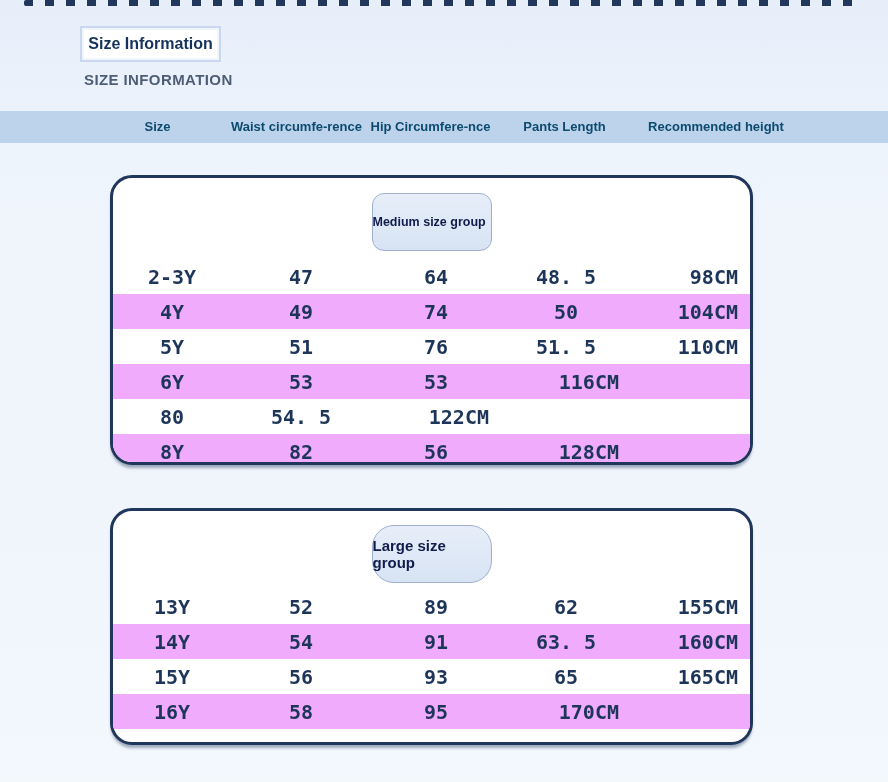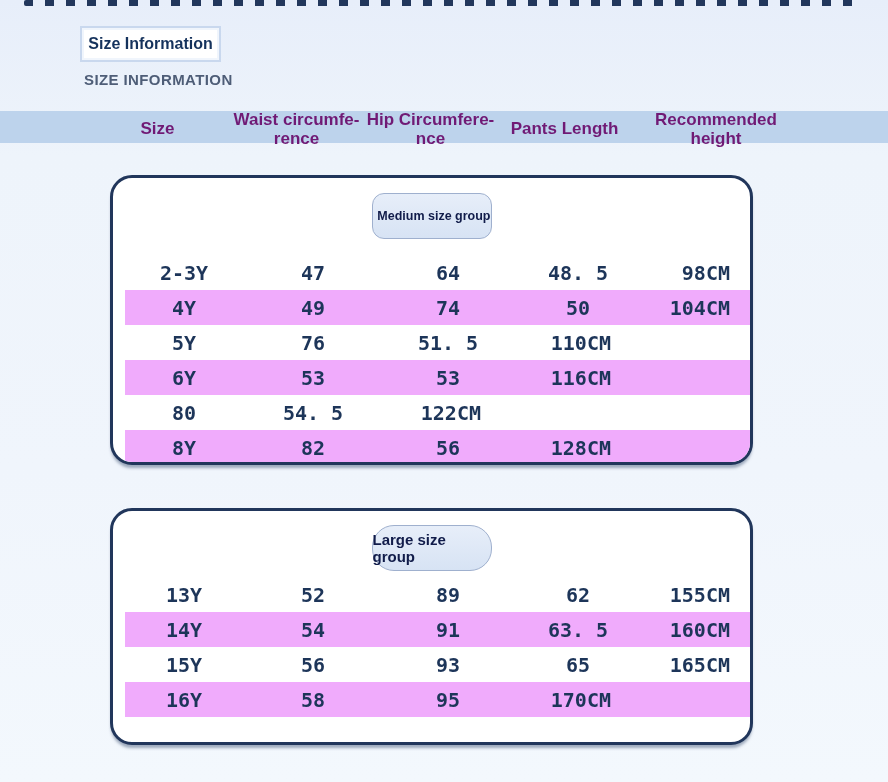--- a/index.html
+++ b/index.html
@@ -24,49 +24,49 @@
   .section-heading{
     position:absolute;left:84px;top:71px;
     font-size:15px;font-weight:bold;color:#4e5d77;letter-spacing:.4px;
   }
   
   .col-header{
     position:absolute;left:0;top:111px;width:888px;height:32px;
     background:#bdd3ec;
     display:grid;grid-template-columns:85px 145px 133px 135px 133px 170px 1fr;
     align-items:center;
-    font-size:17px;font-weight:bold;color:#701a75;line-height:1.1;
+    font-size:13px;font-weight:bold;color:#0c4a6e;line-height:1.1;
   }
   .col-header .hcell{text-align:center;}
   
   .group-box{
     position:absolute;left:110px;width:643px;box-sizing:border-box;
     background:#ffffff;border:3px solid #21365b;border-radius:22px;
     box-shadow:0 4px 3px -1px rgba(73,94,125,.5);
     overflow:hidden;
   }
   .group-box.medium{top:175px;height:290px;}
   .group-box.large{top:508px;height:237px;}
   .badge{
-    width:120px;height:46px;margin:15px auto 16px auto;box-sizing:border-box;
+    width:120px;height:58px;margin:15px auto 8px auto;box-sizing:border-box;
     background:linear-gradient(180deg,#e7eef9,#d7e3f4);
     border:1px solid #9fb0ce;border-radius:12px;
-    display:flex;align-items:center;justify-content:flex-end;
+    display:flex;align-items:center;justify-content:flex-start;
     font-weight:bold;color:#111c4a;
   }
   .group-box.medium .badge{font-size:12.5px;margin-top:15px;}
   .group-box.large .badge{font-size:15px;margin-top:14px;margin-bottom:6px;border-radius:22px;}
   .trow{
     display:grid;grid-template-columns:118px 140px 130px 130px 119px;
     height:35px;align-items:center;
-    font-family:"DejaVu Sans Mono",monospace;font-weight:bold;font-size:20px;color:#1d3559;margin-left:12px;
+    font-family:"DejaVu Sans Mono",monospace;font-weight:bold;font-size:20px;color:#1d3559;
   }
   .trow.stripe{background:#f0abfc;}
   .tcell{text-align:center;white-space:nowrap;}
-  .tcell.c4{text-align:right;padding-right:32px;}
+  .tcell.c4{text-align:right;padding-right:12px;}
 </style>
 </head>
 <body>
 
 <div class="page">
 
   <div class="dashes"></div>
 
   <div class="size-btn">
     <span>Size Information</span>
@@ -97,20 +97,21 @@
         </div>
         <div class="trow stripe">
           <div class="tcell c0">4Y</div>
           <div class="tcell c1">49</div>
           <div class="tcell c2">74</div>
           <div class="tcell c3">50</div>
           <div class="tcell c4">104CM</div>
         </div>
         <div class="trow">
           <div class="tcell c0">5Y</div>
+          <div class="tcell c1">51</div>
           <div class="tcell c2">76</div>
           <div class="tcell c3">51. 5</div>
           <div class="tcell c4">110CM</div>
         </div>
         <div class="trow stripe">
           <div class="tcell c0">6Y</div>
           <div class="tcell c1">53</div>
           <div class="tcell c3">53</div>
           <div class="tcell c4">116CM</div>
         </div>

